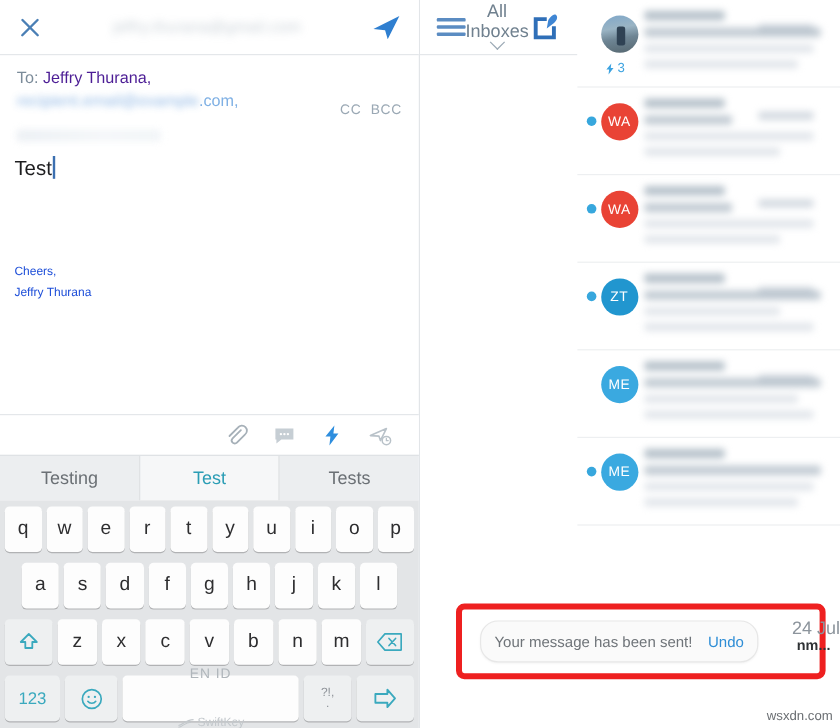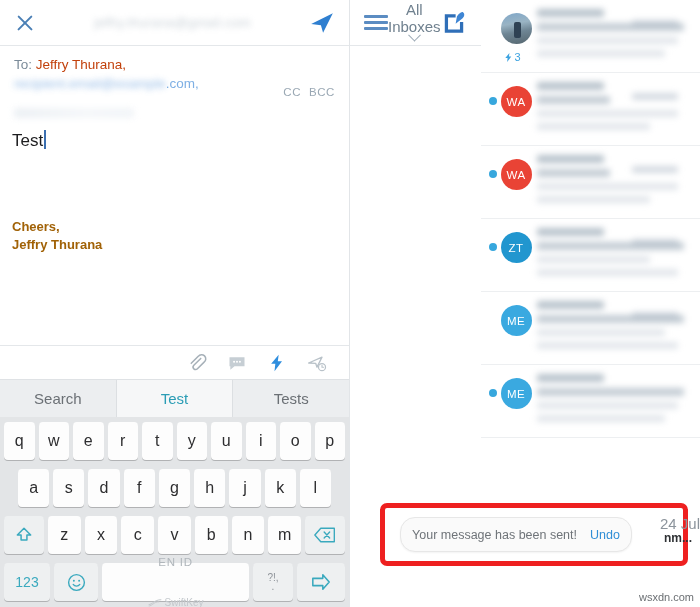--- a/index.html
+++ b/index.html
@@ -45,21 +45,21 @@
   .send-icon { width: 26px; height: 26px; cursor: pointer; }
   .send-icon svg { display:block; }
 
   .to-row {
     padding: 9px 14px 4px 14px;
     font-size: 13.5px; line-height: 19px;
     display: flex; align-items: flex-start;
   }
   .to-left { flex: 1; }
   .to-label { color: #7b8b99; }
-  .to-name { color: #c2410c; }
+  .to-name { color: #4c1d95; }
   .to-blur {
     display: inline-block;
     color: #6ea2dd;
     filter: blur(3.2px);
     opacity: .75;
     user-select: none;
   }
   .to-dotcom { color: #7fb0e4; }
   .ccbcc { font-size: 11.5px; color: #9aa8b4; letter-spacing: .6px; padding-top: 2px; cursor:pointer;margin-top:26px;}
   .ccbcc span { margin-left: 4px; }
@@ -78,21 +78,21 @@
   .body-text {
     font-size: 17px; color: #1d1d1f; line-height: 22px;
     position: relative; display: inline-block;
   }
   .caret {
     display:inline-block; width: 2px; height: 19px;
     background: #3b6fb0; vertical-align: -3px; margin-left: 1px;
   }
   .signature {
     position: absolute; left: 12px; top: 100px;
-    font-size: 13px; color: #a16207; line-height: 18px; font-weight: bold;
+    font-size: 10px; color: #1d4ed8; line-height: 18px;
   }
 
   .attach-toolbar {
     height: 34px; flex: 0 0 34px;
     border-top: 1px solid #e4e7ea;
     display: flex; align-items: center; justify-content: flex-end;
     gap: 20px; padding: 0 22px 0 0; background: #fff;
   }
   .tb-icon { width: 20px; height: 20px; cursor: pointer; display:block; }
 
@@ -314,21 +314,21 @@
         <path d="M14 2 L5 13h5l-1 9 9-12h-5z" fill="#2f8ede"></path>
       </svg>
       <svg class="tb-icon" viewBox="0 0 24 24">
         <path d="M2 12 L18 5 L12 17 L10.5 12.5 Z" fill="none" stroke="#b9c2c9" stroke-width="1.6" stroke-linejoin="round"></path>
         <circle cx="18" cy="17" r="4.2" fill="none" stroke="#b9c2c9" stroke-width="1.5"></circle>
         <path d="M18 14.8 V17 h1.8" fill="none" stroke="#b9c2c9" stroke-width="1.3" stroke-linecap="round"></path>
       </svg>
     </div>
 
     <div class="pred-bar">
-      <div class="pred">Search</div>
+      <div class="pred">Testing</div>
       <div class="pred active">Test</div>
       <div class="pred">Tests</div>
     </div>
 
     <div class="keyboard">
       <div class="krow r1">
         <div class="key">q</div>
         <div class="key">w</div>
         <div class="key">e</div>
         <div class="key">r</div>

